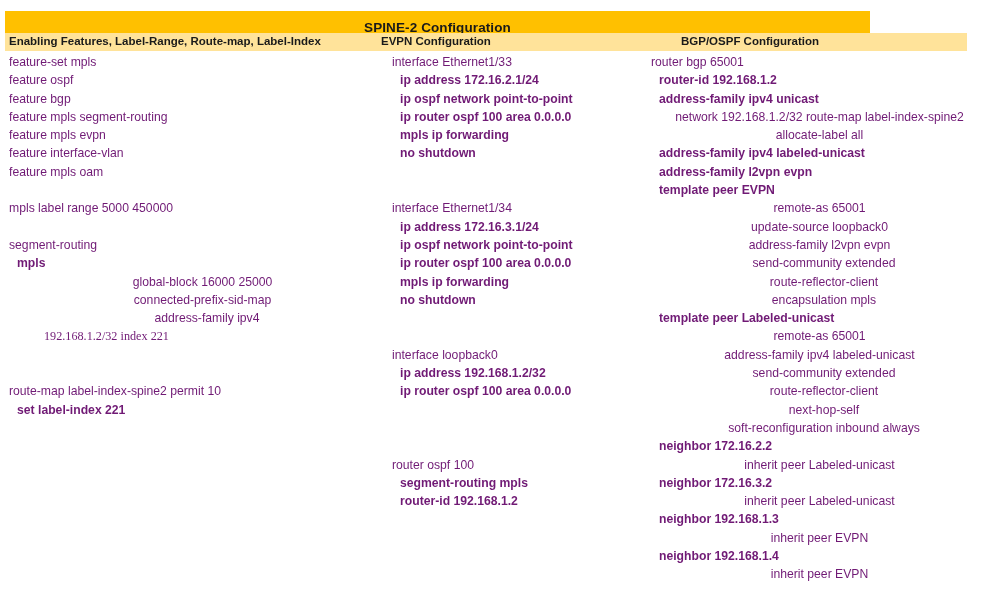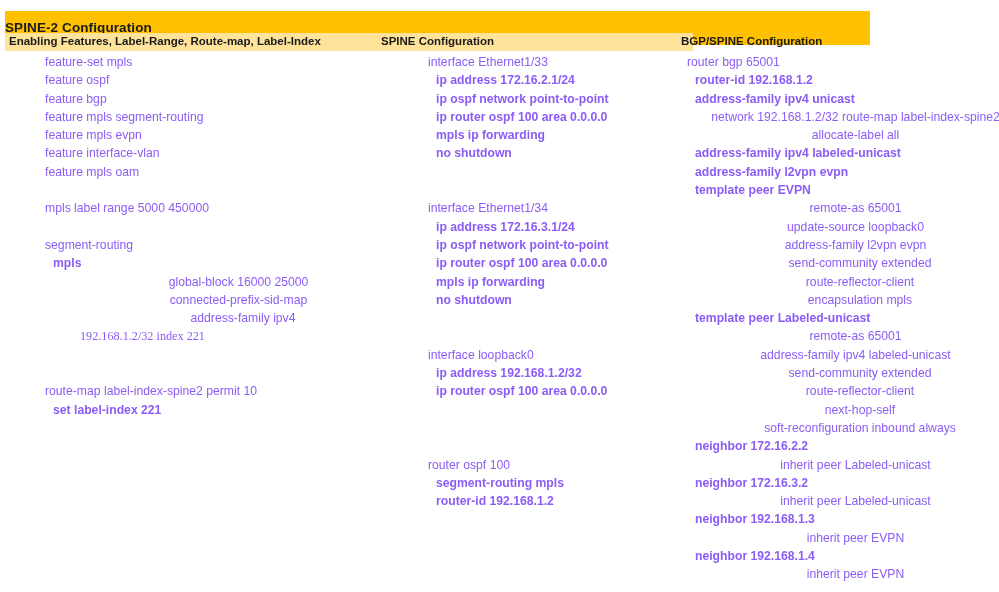--- a/index.html
+++ b/index.html
@@ -23,35 +23,35 @@
   
   .title-band {
     position: absolute;
     left: 5px;
     top: 11px;
     width: 865px;
     height: 34px;
     background: #ffc000;
     display: flex;
     align-items: center;
-    justify-content: flex-start;
+    justify-content: center;
   }
   .title-text {
     font-size: 13.5px;
     font-weight: bold;
     color: #1a1a1a;
     letter-spacing: 0.1px;
     line-height: 1;
   }
   
   .header-band {
     position: absolute;
     left: 5px;
     top: 33px;
-    width: 688px;
+    width: 962px;
     height: 18px;
     background: #ffe39a;
   }
   .header-cell {
     position: absolute;
     top: 0;
     height: 18px;
     display: flex;
     align-items: center;
     font-size: 11.5px;
@@ -64,22 +64,21 @@
   .hc2 { left: 376px; }
   .hc3 { left: 676px; }
 
   
   .col {
     position: absolute;
     top: 53px;
     font-size: 12.2px;
     line-height: 18.3px;
     white-space: pre;
-    color: #8b5cf6;
-    margin-left: 36px;
+    color: #701a75;
   }
   .col1 { left: 9px;  width: 370px; }
   .col2 { left: 392px; width: 300px; }
   .col3 { left: 651px; width: 320px; }
 
   .line {
     height: 18.3px;
     white-space: pre;
   }
   .line.blank {
@@ -95,21 +94,21 @@
 <body>
 
 <div class="sheet">
 
   <div class="title-band">
     <span class="title-text">SPINE-2 Configuration</span>
   </div>
 
   <div class="header-band">
     <div class="header-cell hc1">Enabling Features, Label-Range, Route-map, Label-Index</div>
-    <div class="header-cell hc2">SPINE Configuration</div>
-    <div class="header-cell hc3">BGP/SPINE Configuration</div>
+    <div class="header-cell hc2">EVPN Configuration</div>
+    <div class="header-cell hc3">BGP/OSPF Configuration</div>
   </div>
 
   <div class="col col1"><div class="line i0">feature-set mpls</div><div class="line i0">feature ospf</div><div class="line i0">feature bgp</div><div class="line i0">feature mpls segment-routing</div><div class="line i0">feature mpls evpn</div><div class="line i0">feature interface-vlan</div><div class="line i0">feature mpls oam</div><div class="line i0 blank">&nbsp;</div><div class="line i0">mpls label range 5000 450000</div><div class="line i0 blank">&nbsp;</div><div class="line i0">segment-routing</div><div class="line i1">mpls</div><div class="line i2">global-block 16000 25000</div><div class="line i2">connected-prefix-sid-map</div><div class="line i3">address-family ipv4</div><div class="line i4">192.168.1.2/32 index 221</div><div class="line i0 blank">&nbsp;</div><div class="line i0 blank">&nbsp;</div><div class="line i0">route-map label-index-spine2 permit 10</div><div class="line i1">set label-index 221</div></div>
   <div class="col col2"><div class="line i0">interface Ethernet1/33</div><div class="line i1">ip address 172.16.2.1/24</div><div class="line i1">ip ospf network point-to-point</div><div class="line i1">ip router ospf 100 area 0.0.0.0</div><div class="line i1">mpls ip forwarding</div><div class="line i1">no shutdown</div><div class="line i0 blank">&nbsp;</div><div class="line i0 blank">&nbsp;</div><div class="line i0">interface Ethernet1/34</div><div class="line i1">ip address 172.16.3.1/24</div><div class="line i1">ip ospf network point-to-point</div><div class="line i1">ip router ospf 100 area 0.0.0.0</div><div class="line i1">mpls ip forwarding</div><div class="line i1">no shutdown</div><div class="line i0 blank">&nbsp;</div><div class="line i0 blank">&nbsp;</div><div class="line i0">interface loopback0</div><div class="line i1">ip address 192.168.1.2/32</div><div class="line i1">ip router ospf 100 area 0.0.0.0</div><div class="line i0 blank">&nbsp;</div><div class="line i0 blank">&nbsp;</div><div class="line i0 blank">&nbsp;</div><div class="line i0">router ospf 100</div><div class="line i1">segment-routing mpls</div><div class="line i1">router-id 192.168.1.2</div></div>
   <div class="col col3"><div class="line i0">router bgp 65001</div><div class="line i1">router-id 192.168.1.2</div><div class="line i1">address-family ipv4 unicast</div><div class="line i2">network 192.168.1.2/32 route-map label-index-spine2</div><div class="line i2">allocate-label all</div><div class="line i1">address-family ipv4 labeled-unicast</div><div class="line i1">address-family l2vpn evpn</div><div class="line i1">template peer EVPN</div><div class="line i2">remote-as 65001</div><div class="line i2">update-source loopback0</div><div class="line i2">address-family l2vpn evpn</div><div class="line i3">send-community extended</div><div class="line i3">route-reflector-client</div><div class="line i3">encapsulation mpls</div><div class="line i1">template peer Labeled-unicast</div><div class="line i2">remote-as 65001</div><div class="line i2">address-family ipv4 labeled-unicast</div><div class="line i3">send-community extended</div><div class="line i3">route-reflector-client</div><div class="line i3">next-hop-self</div><div class="line i3">soft-reconfiguration inbound always</div><div class="line i1">neighbor 172.16.2.2</div><div class="line i2">inherit peer Labeled-unicast</div><div class="line i1">neighbor 172.16.3.2</div><div class="line i2">inherit peer Labeled-unicast</div><div class="line i1">neighbor 192.168.1.3</div><div class="line i2">inherit peer EVPN</div><div class="line i1">neighbor 192.168.1.4</div><div class="line i2">inherit peer EVPN</div></div>
 
 </div>
 
 </body></html>

